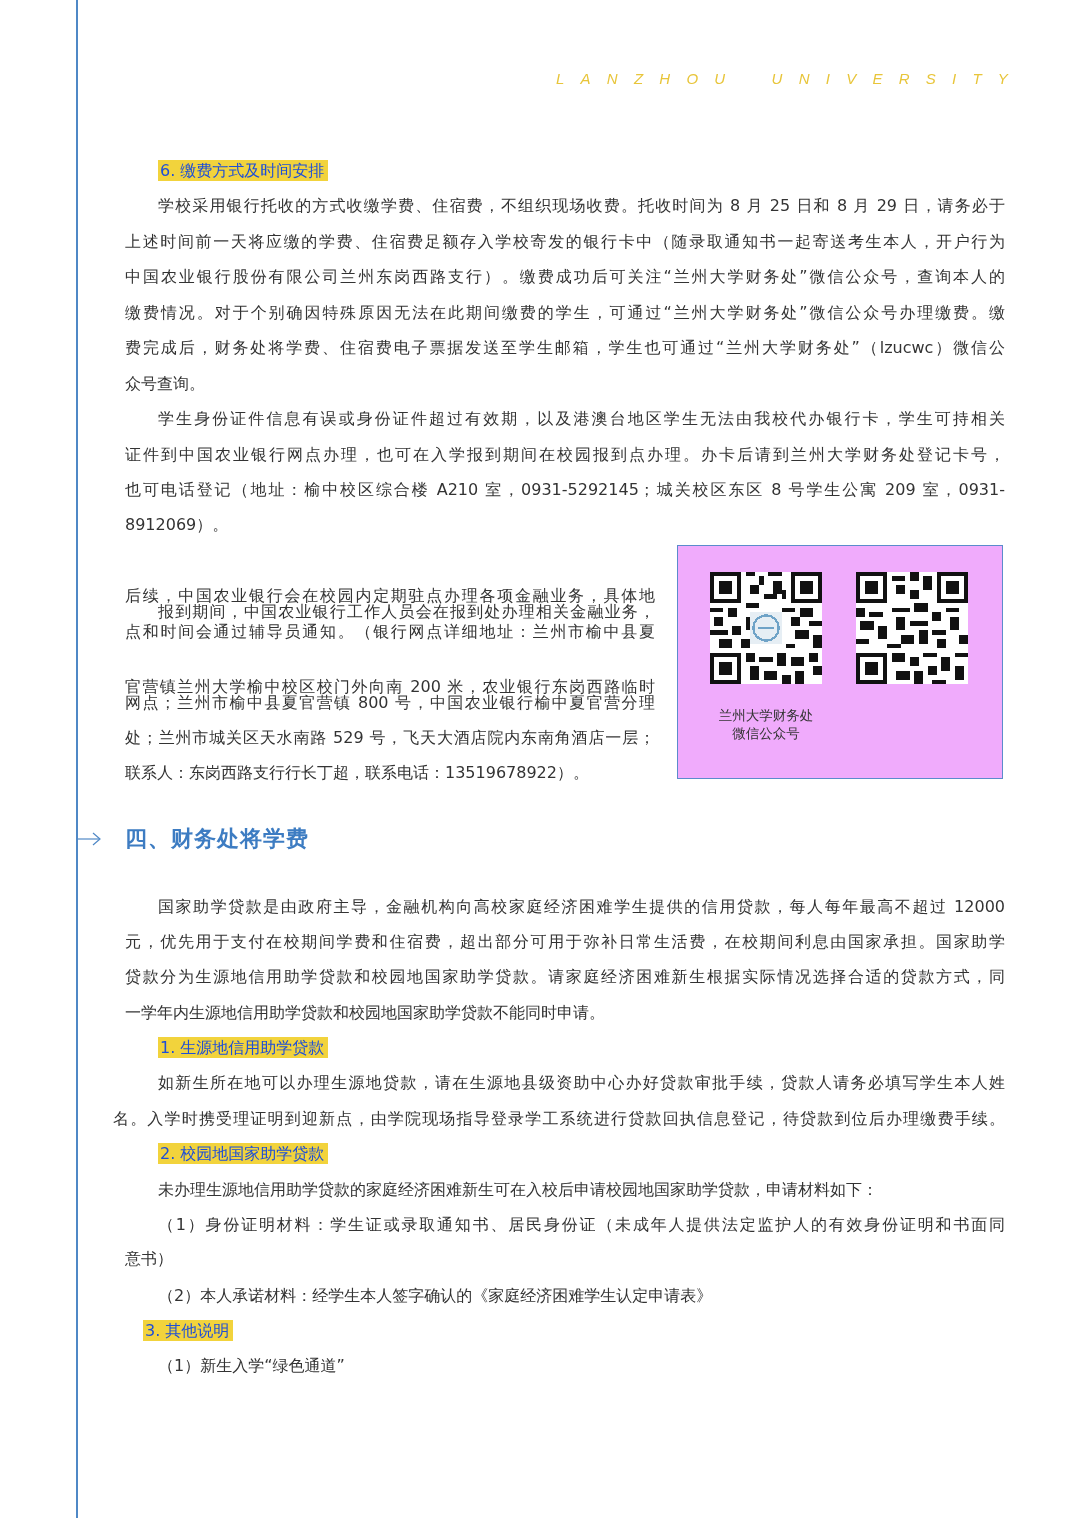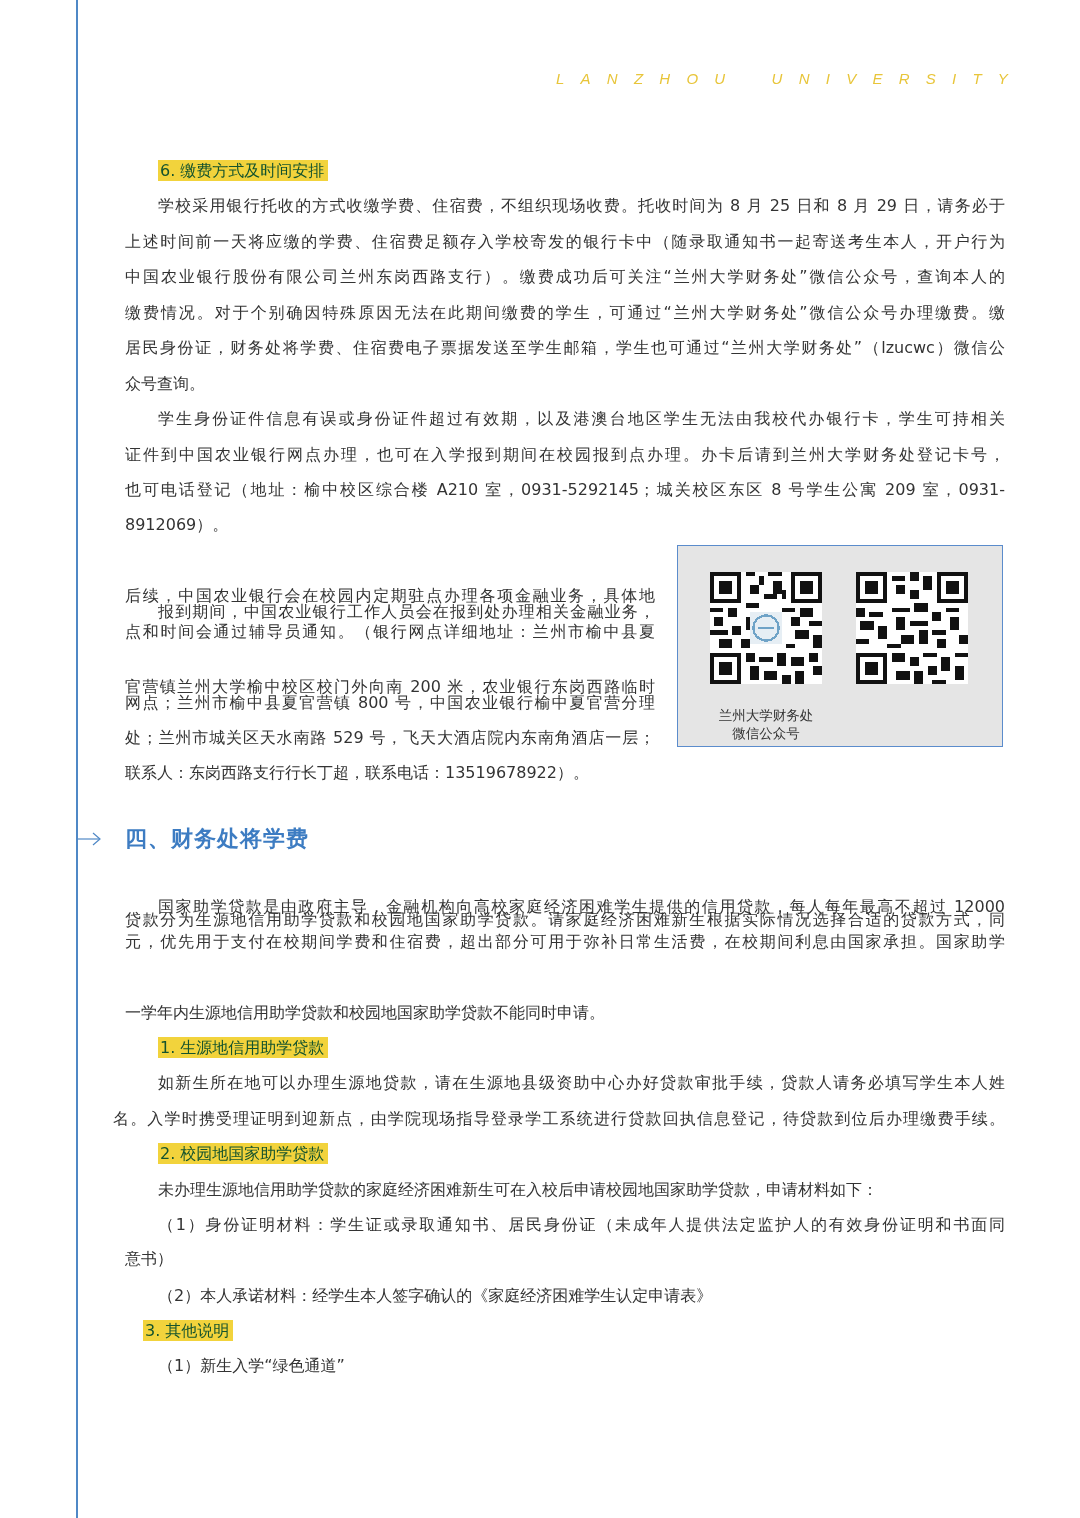--- a/index.html
+++ b/index.html
@@ -17,24 +17,24 @@
     display: flex; justify-content: space-between;
   }
   .header-brand span { display: inline-block; }
   .text-area { position: absolute; left: 125px; width: 880px; }
   .line {
     position: absolute; left: 0; font-size: 16px; line-height: 20px; white-space: nowrap;
     color: #333333;
   }
   .justify { display: block; width: 880px; text-align: justify; text-align-last: justify; }
   .justify-narrow { display: block; width: 530px; text-align: justify; text-align-last: justify; }
-  .hl { background: #f2d33c; padding: 1px 4px 1px 2px; color: #14532d; }
+  .hl { background: #f2d33c; padding: 1px 4px 1px 2px; color: #1d4ed8; }
   .qr-box {
-    position: absolute; left: 677px; top: 545px; width: 326px; height: 202px;
-    border: 1.5px solid #5b8ccc; box-sizing: border-box; background: #e5e5e5;
+    position: absolute; left: 677px; top: 545px; width: 326px; height: 234px;
+    border: 1.5px solid #5b8ccc; box-sizing: border-box; background: #f0abfc;
   }
   .qr { position: absolute; width: 112px; height: 112px; }
   .qr svg { width: 112px; height: 112px; display: block; }
   .qr-caption {
     position: absolute; font-size: 13.5px; line-height: 18px; text-align: center; color: #333;
   }
   .section-arrow { position: absolute; left: 78px; top: 829px; width: 26px; height: 20px; }
   .section-title {
     position: absolute; left: 125px; top: 824px; font-size: 22px; font-weight: bold;
     color: #3d7cc2; letter-spacing: 1px;
@@ -77,21 +77,21 @@
   <div class="line" style="top:232px;">
     <span class="justify">上述时间前一天将应缴的学费、住宿费足额存入学校寄发的银行卡中（随录取通知书一起寄送考生本人，开户行为</span>
   </div>
   <div class="line" style="top:267px;">
     <span class="justify">中国农业银行股份有限公司兰州东岗西路支行）。缴费成功后可关注“兰州大学财务处”微信公众号，查询本人的</span>
   </div>
   <div class="line" style="top:303px;">
     <span class="justify">缴费情况。对于个别确因特殊原因无法在此期间缴费的学生，可通过“兰州大学财务处”微信公众号办理缴费。缴</span>
   </div>
   <div class="line" style="top:338px;">
-    <span class="justify">居民身份证，财务处将学费、住宿费电子票据发送至学生邮箱，学生也可通过“兰州大学财务处”（lzucwc）微信公</span>
+    <span class="justify">费完成后，财务处将学费、住宿费电子票据发送至学生邮箱，学生也可通过“兰州大学财务处”（lzucwc）微信公</span>
   </div>
   <div class="line" style="top:374px;">
     <span>众号查询。</span>
   </div>
 
   <div class="line" style="top:409px; left:33px;">
     <span class="justify" style="width:847px">学生身份证件信息有误或身份证件超过有效期，以及港澳台地区学生无法由我校代办银行卡，学生可持相关</span>
   </div>
   <div class="line" style="top:445px;">
     <span class="justify">证件到中国农业银行网点办理，也可在入学报到期间在校园报到点办理。办卡后请到兰州大学财务处登记卡号，</span>
@@ -240,21 +240,21 @@
 </svg>
 <div class="section-title">四、财务处将学费</div>
 
 <div class="text-area" style="top:0;">
   <div class="line" style="top:897px; left:33px;">
     <span class="justify" style="width:847px">国家助学贷款是由政府主导，金融机构向高校家庭经济困难学生提供的信用贷款，每人每年最高不超过 12000</span>
   </div>
   <div class="line" style="top:932px;">
     <span class="justify">元，优先用于支付在校期间学费和住宿费，超出部分可用于弥补日常生活费，在校期间利息由国家承担。国家助学</span>
   </div>
-  <div class="line" style="top:910px;">
+  <div class="line" style="top:967px;">
     <span class="justify">贷款分为生源地信用助学贷款和校园地国家助学贷款。请家庭经济困难新生根据实际情况选择合适的贷款方式，同</span>
   </div>
   <div class="line" style="top:1003px;">
     <span>一学年内生源地信用助学贷款和校园地国家助学贷款不能同时申请。</span>
   </div>
 
   <div class="line" style="top:1038px; left:33px;">
     <span class="hl">1. 生源地信用助学贷款</span>
   </div>
   <div class="line" style="top:1073px; left:33px;">

